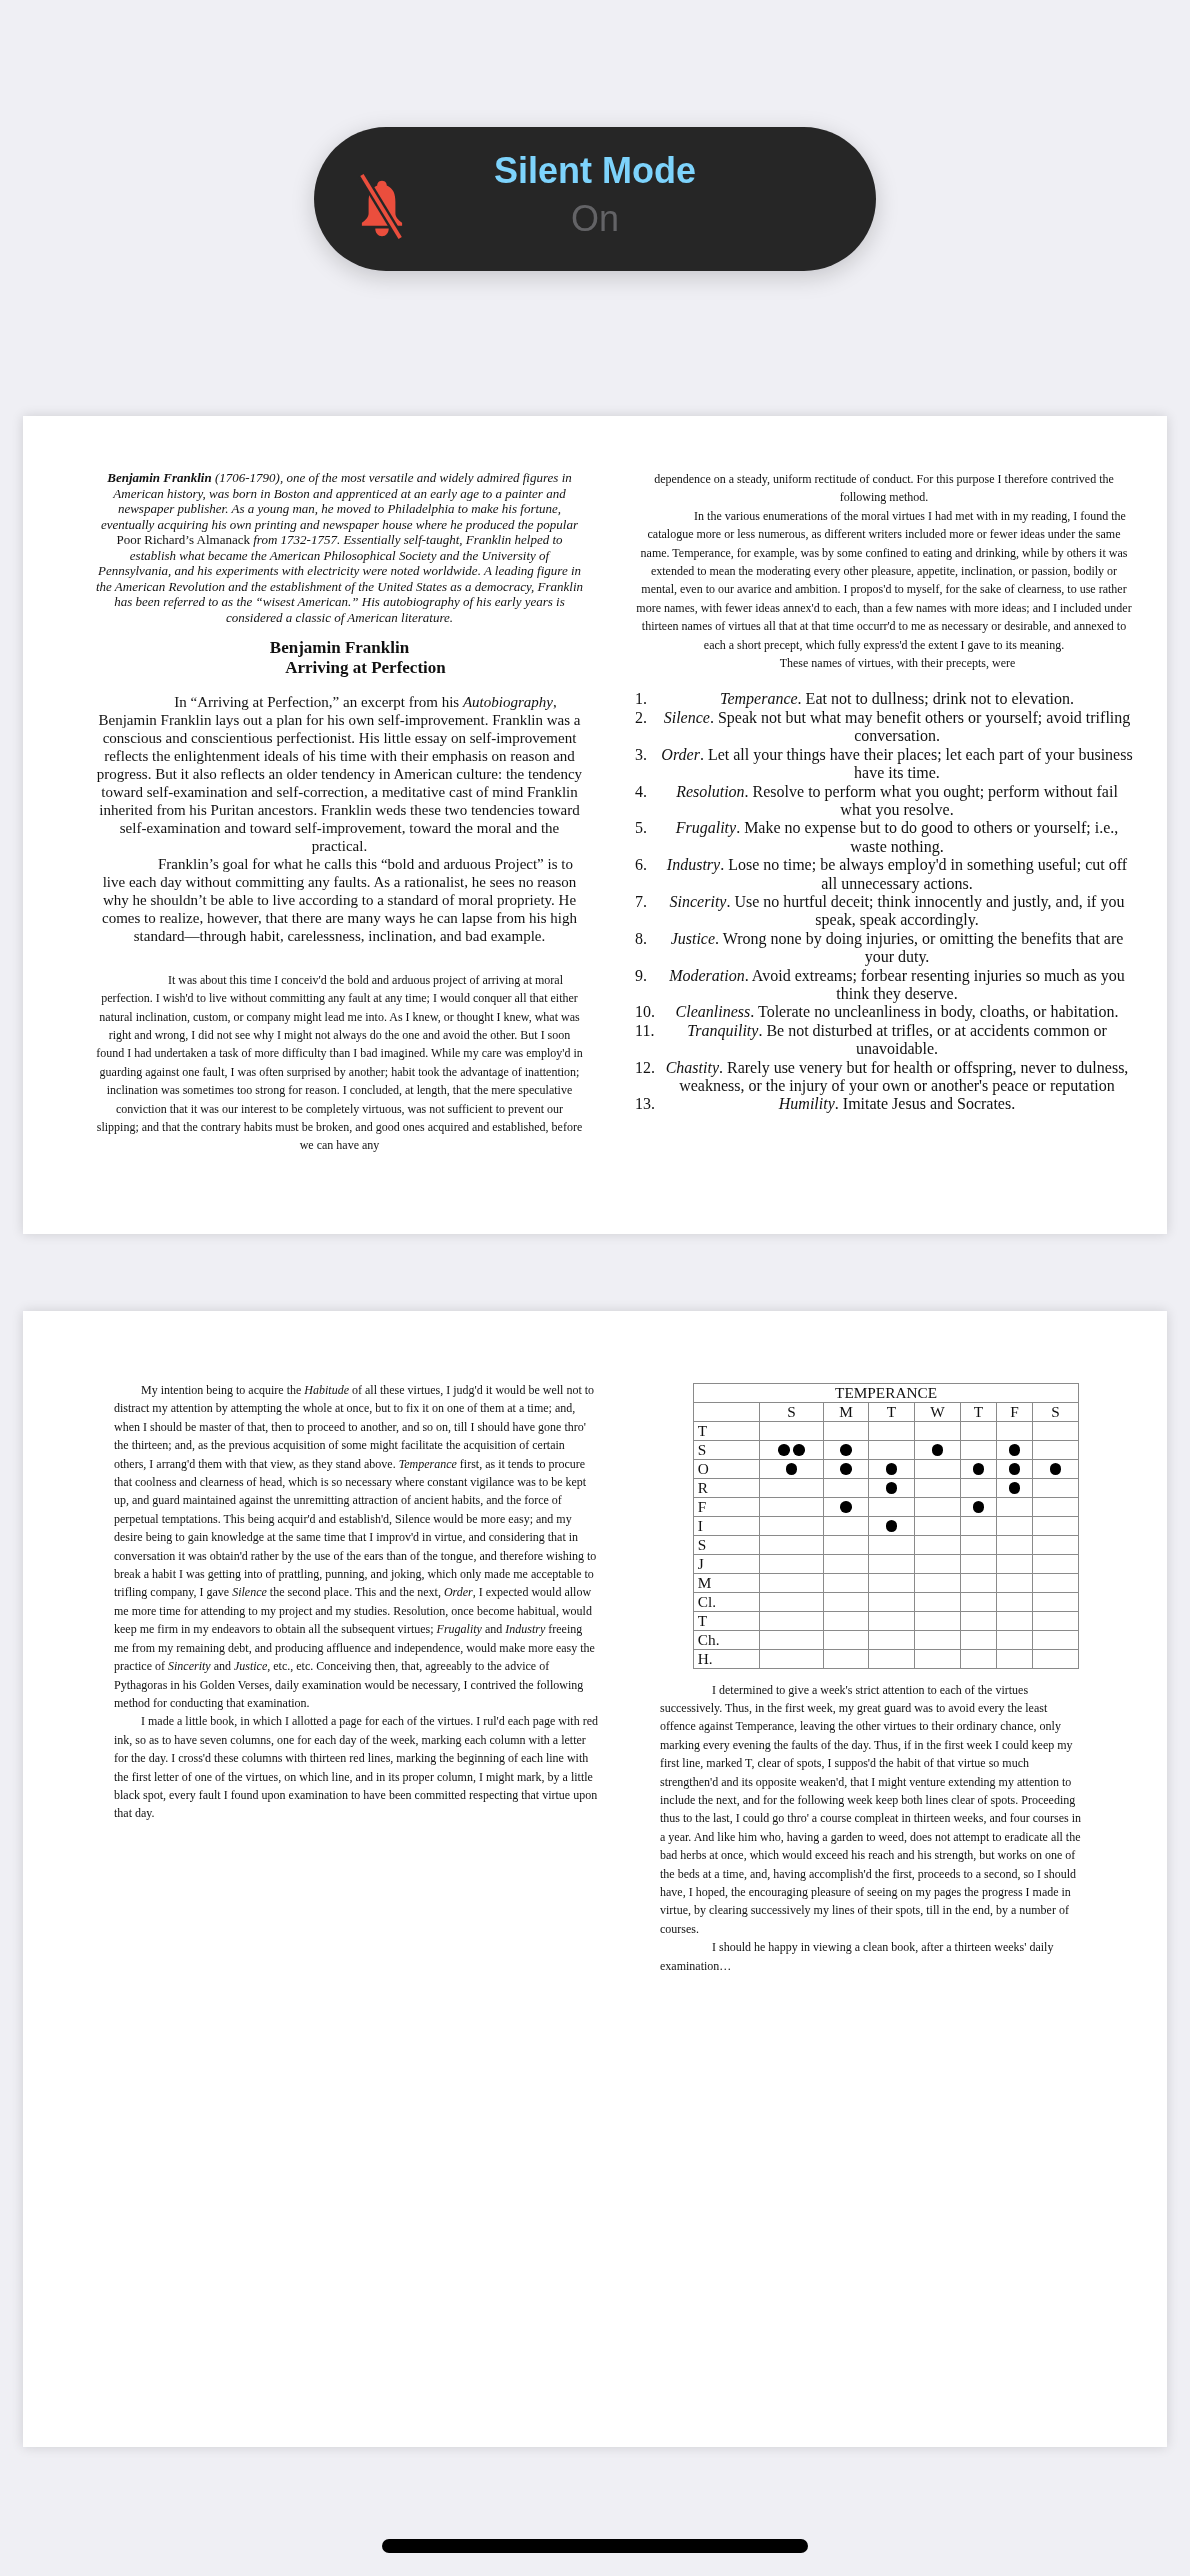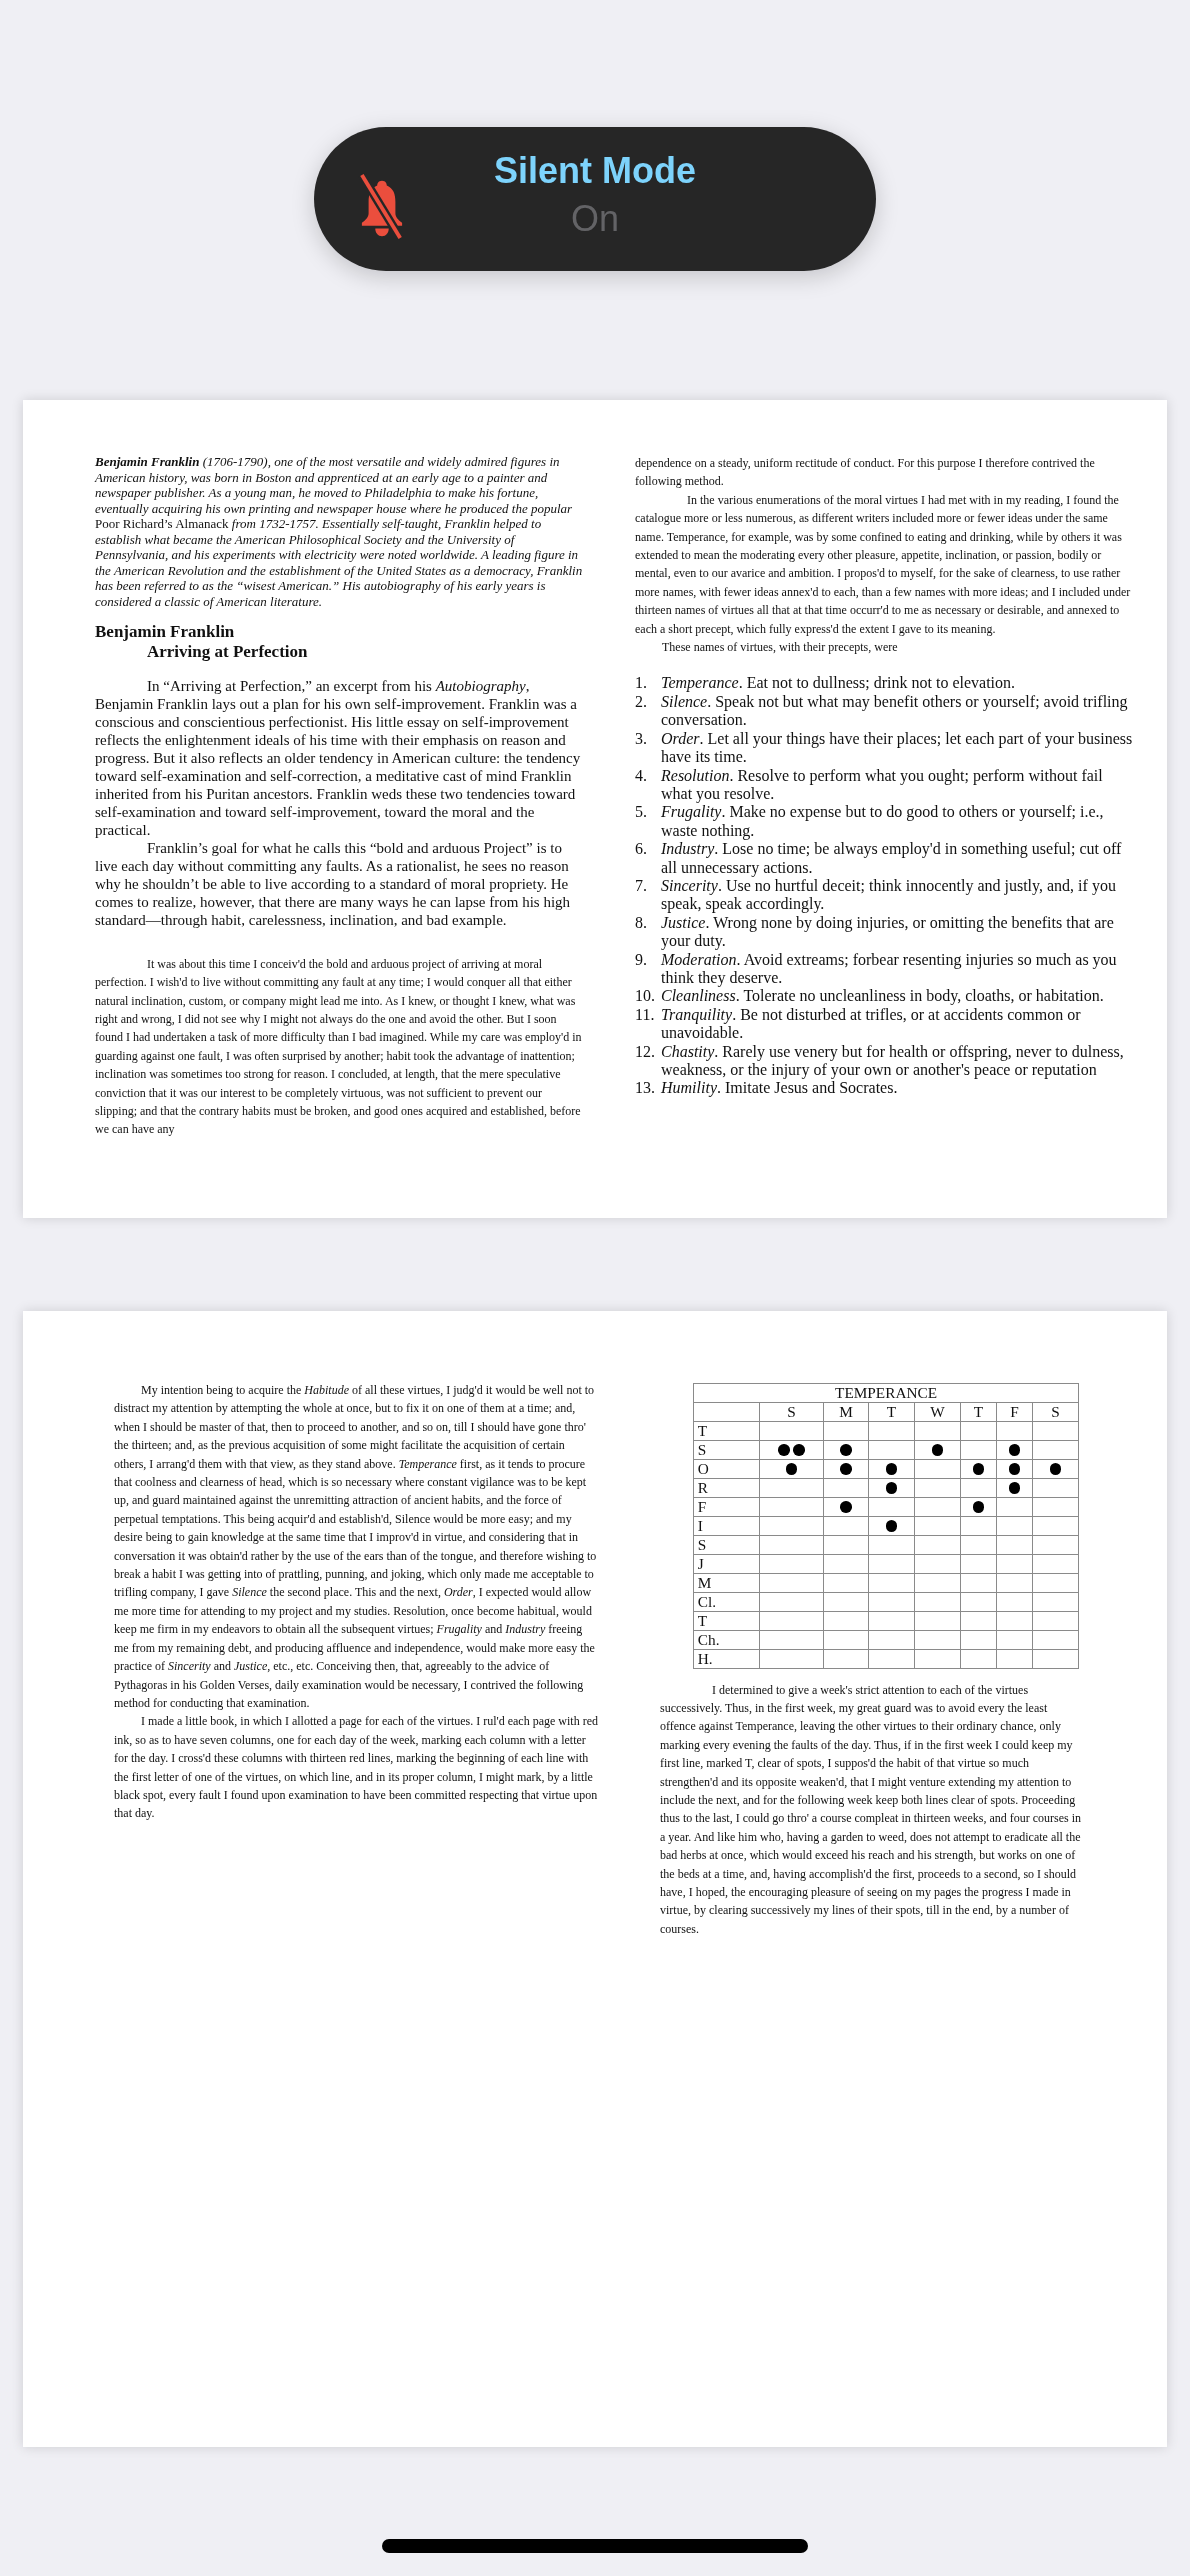--- a/index.html
+++ b/index.html
@@ -24,21 +24,21 @@
   }
   .hud .t2 {
     position: absolute; left: 0; right: 0; top: 71px; text-align: center;
     font-family: "Liberation Sans", sans-serif; font-weight: normal; font-size: 36px; color: #636366;
   }
   
   .page {
     position: absolute; left: 23px; width: 1144px; background: #fff;
     box-shadow: 0 0 11.5px rgba(0,0,0,0.14);
   }
-  #page1 { top: 400px; height: 818px; }
+  #page1 { top: 416px; height: 818px; text-align: center; }
   #page2 { top: 1311px; height: 1136px; }
   .col { position: absolute; }
   .intro-it {
     font-style: italic; font-size: 13px; line-height: 15.5px;
   }
   .intro-it b { font-style: italic; font-weight: bold; }
   .intro-it .up { font-style: normal; }
   .h-author { font-weight: bold; font-size: 17px; line-height: 20px; }
   .h-title { font-weight: bold; font-size: 17px; line-height: 20px; padding-left: 52px; }
   .small-p { font-size: 15px; line-height: 18px; text-indent: 52px; }
@@ -489,17 +489,18 @@
               </td>
               <td class="day">
                 <div class="dots"></div>
               </td>
             </tr>
           </tbody>
       </table>
     </div>
     <div style="height:11.5px"></div>
     <p class="body-p ind54">I determined to give a week's strict attention to each of the virtues successively. Thus, in the first week, my great guard was to avoid every the least offence against Temperance, leaving the other virtues to their ordinary chance, only marking every evening the faults of the day. Thus, if in the first week I could keep my first line, marked T, clear of spots, I suppos'd the habit of that virtue so much strengthen'd and its opposite weaken'd, that I might venture extending my attention to include the next, and for the following week keep both lines clear of spots. Proceeding thus to the last, I could go thro' a course compleat in thirteen weeks, and four courses in a year. And like him who, having a garden to weed, does not attempt to eradicate all the bad herbs at once, which would exceed his reach and his strength, but works on one of the beds at a time, and, having accomplish'd the first, proceeds to a second, so I should have, I hoped, the encouraging pleasure of seeing on my pages the progress I made in virtue, by clearing successively my lines of their spots, till in the end, by a number of courses.</p>
+    <p class="body-p ind54">I should he happy in viewing a clean book, after a thirteen weeks' daily examination…</p>
   </div>
 </div>
 
 <div class="home-ind"></div>
 
 
 </body></html>

